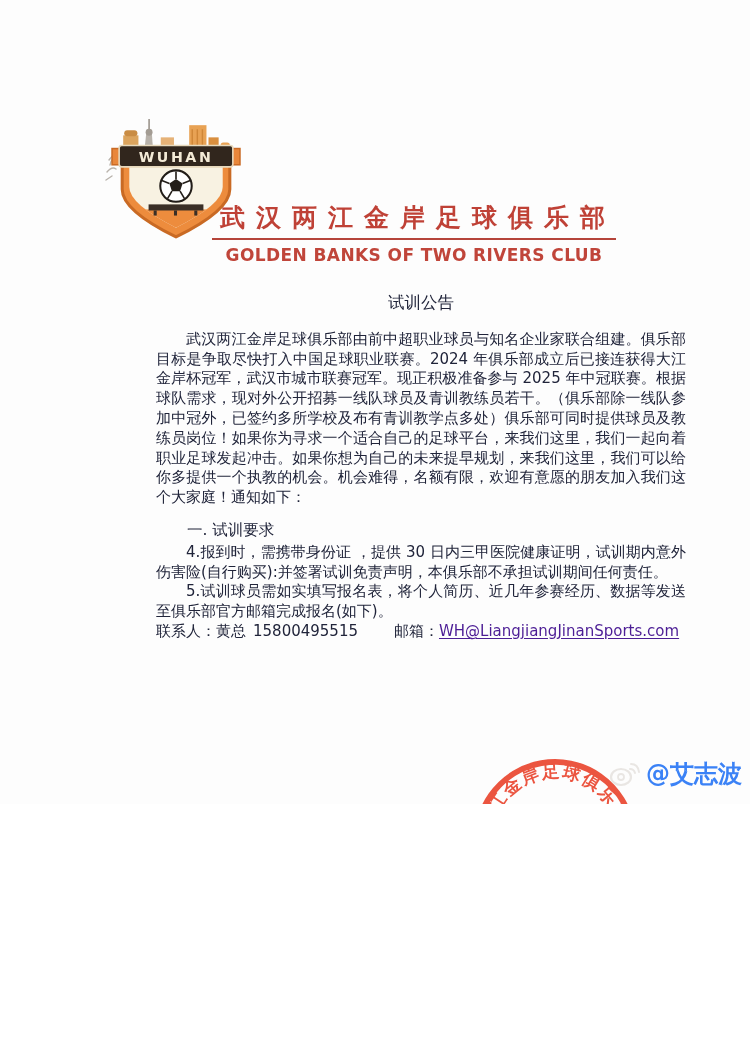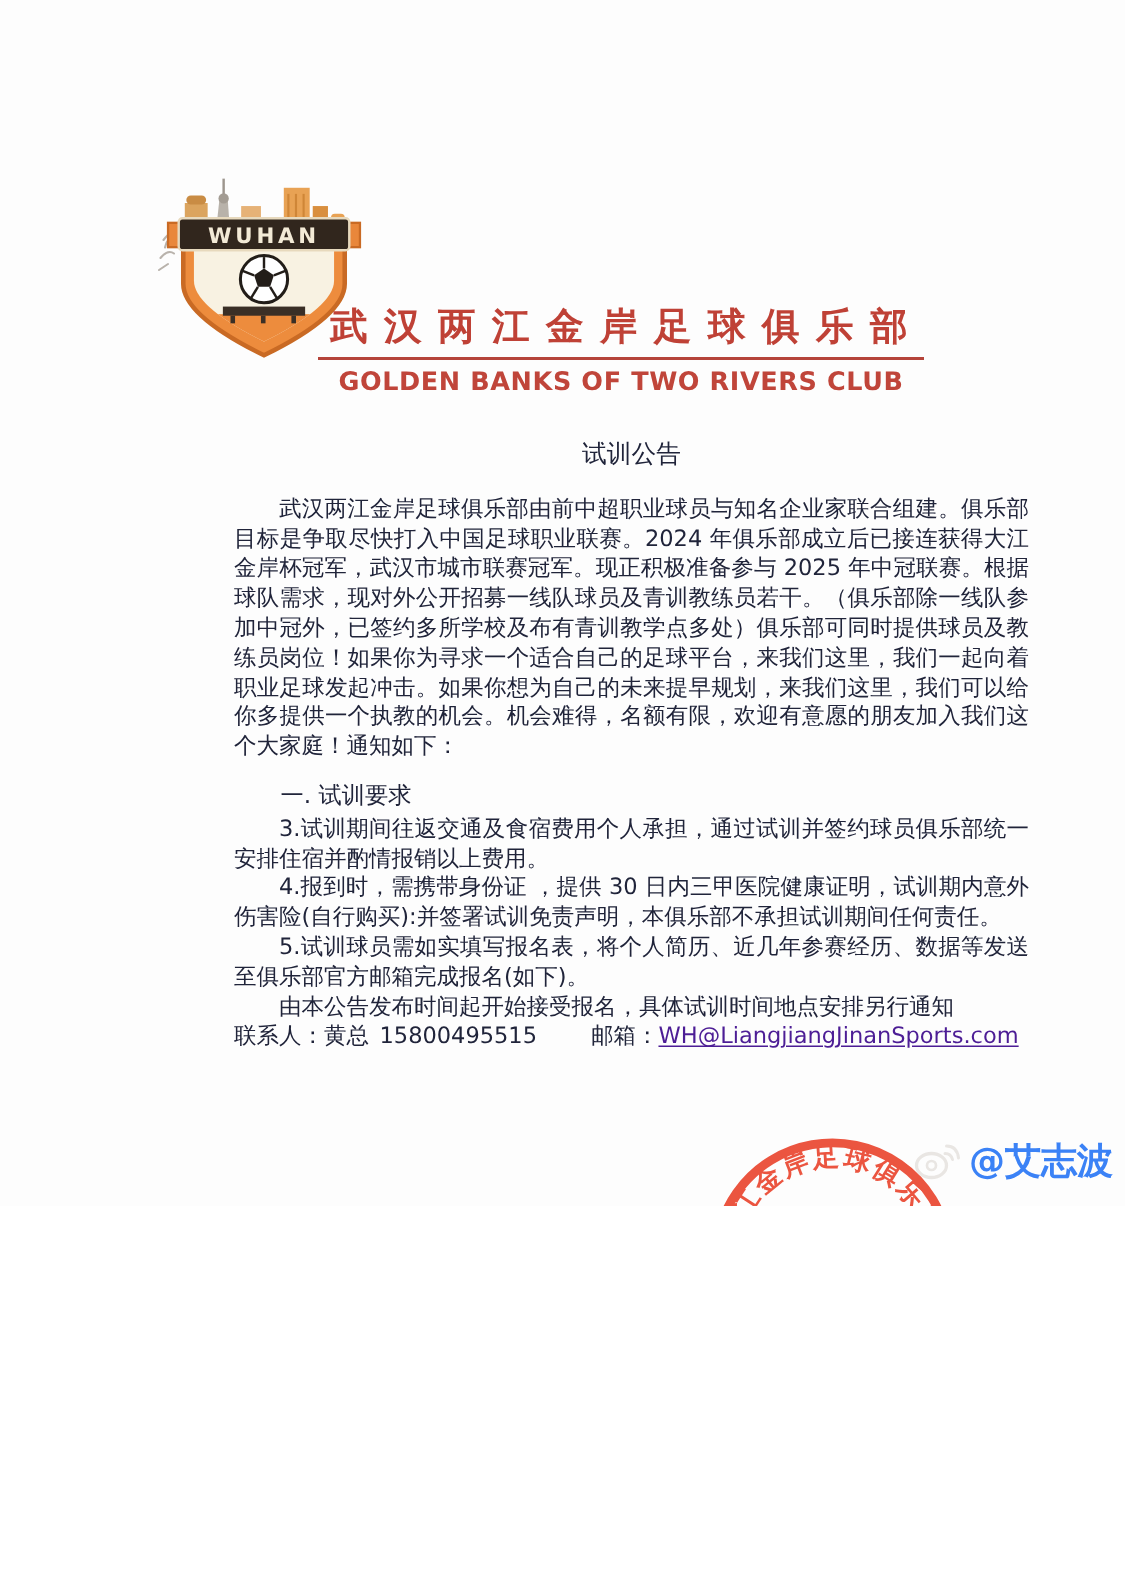--- a/index.html
+++ b/index.html
@@ -107,25 +107,23 @@
   <div class="title-block">
     <div class="club-title">武汉两江金岸足球俱乐部</div>
     <div class="club-subtitle">GOLDEN BANKS OF TWO RIVERS CLUB</div>
   </div>
 
   <div class="content">
     <div class="doc-heading">试训公告</div>
     <p>武汉两江金岸足球俱乐部由前中超职业球员与知名企业家联合组建。俱乐部目标是争取尽快打入中国足球职业联赛。2024 年俱乐部成立后已接连获得大江金岸杯冠军，武汉市城市联赛冠军。现正积极准备参与 2025 年中冠联赛。根据球队需求，现对外公开招募一线队球员及青训教练员若干。（俱乐部除一线队参加中冠外，已签约多所学校及布有青训教学点多处）俱乐部可同时提供球员及教练员岗位！如果你为寻求一个适合自己的足球平台，来我们这里，我们一起向着职业足球发起冲击。如果你想为自己的未来提早规划，来我们这里，我们可以给你多提供一个执教的机会。机会难得，名额有限，欢迎有意愿的朋友加入我们这个大家庭！通知如下：</p>
 
     <p class="sec-title sec1">一. 试训要求</p>
-    <p>3.试训期间往返交通及食宿费用个人承担，通过试训并签约球员俱乐部统一安排住宿并酌情报销以上费用。</p>
     <p>4.报到时，需携带身份证 ，提供 30 日内三甲医院健康证明，试训期内意外伤害险(自行购买):并签署试训免责声明，本俱乐部不承担试训期间任何责任。</p>
     <p>5.试训球员需如实填写报名表，将个人简历、近几年参赛经历、数据等发送至俱乐部官方邮箱完成报名(如下)。</p>
 
-    <p>由本公告发布时间起开始接受报名，具体试训时间地点安排另行通知</p>
     <p class="contact-line"><span>联系人：</span><span>黄总</span><span class="contact-phone">15800495515</span><span class="email-label">邮箱：</span><a class="email-link" href="#">WH@LiangjiangJinanSports.com</a></p>
   </div>
 
   <div class="signature">
     <div class="sig-org">武汉两江金岸足球俱乐部</div>
     <div class="sig-date">2025.2.3</div>
   </div>
 
   <svg class="stamp" width="170" height="170" viewBox="0 0 160 160">
     <circle cx="80" cy="80" r="73.5" fill="none" stroke="#e93a22" stroke-width="5.5"></circle>

